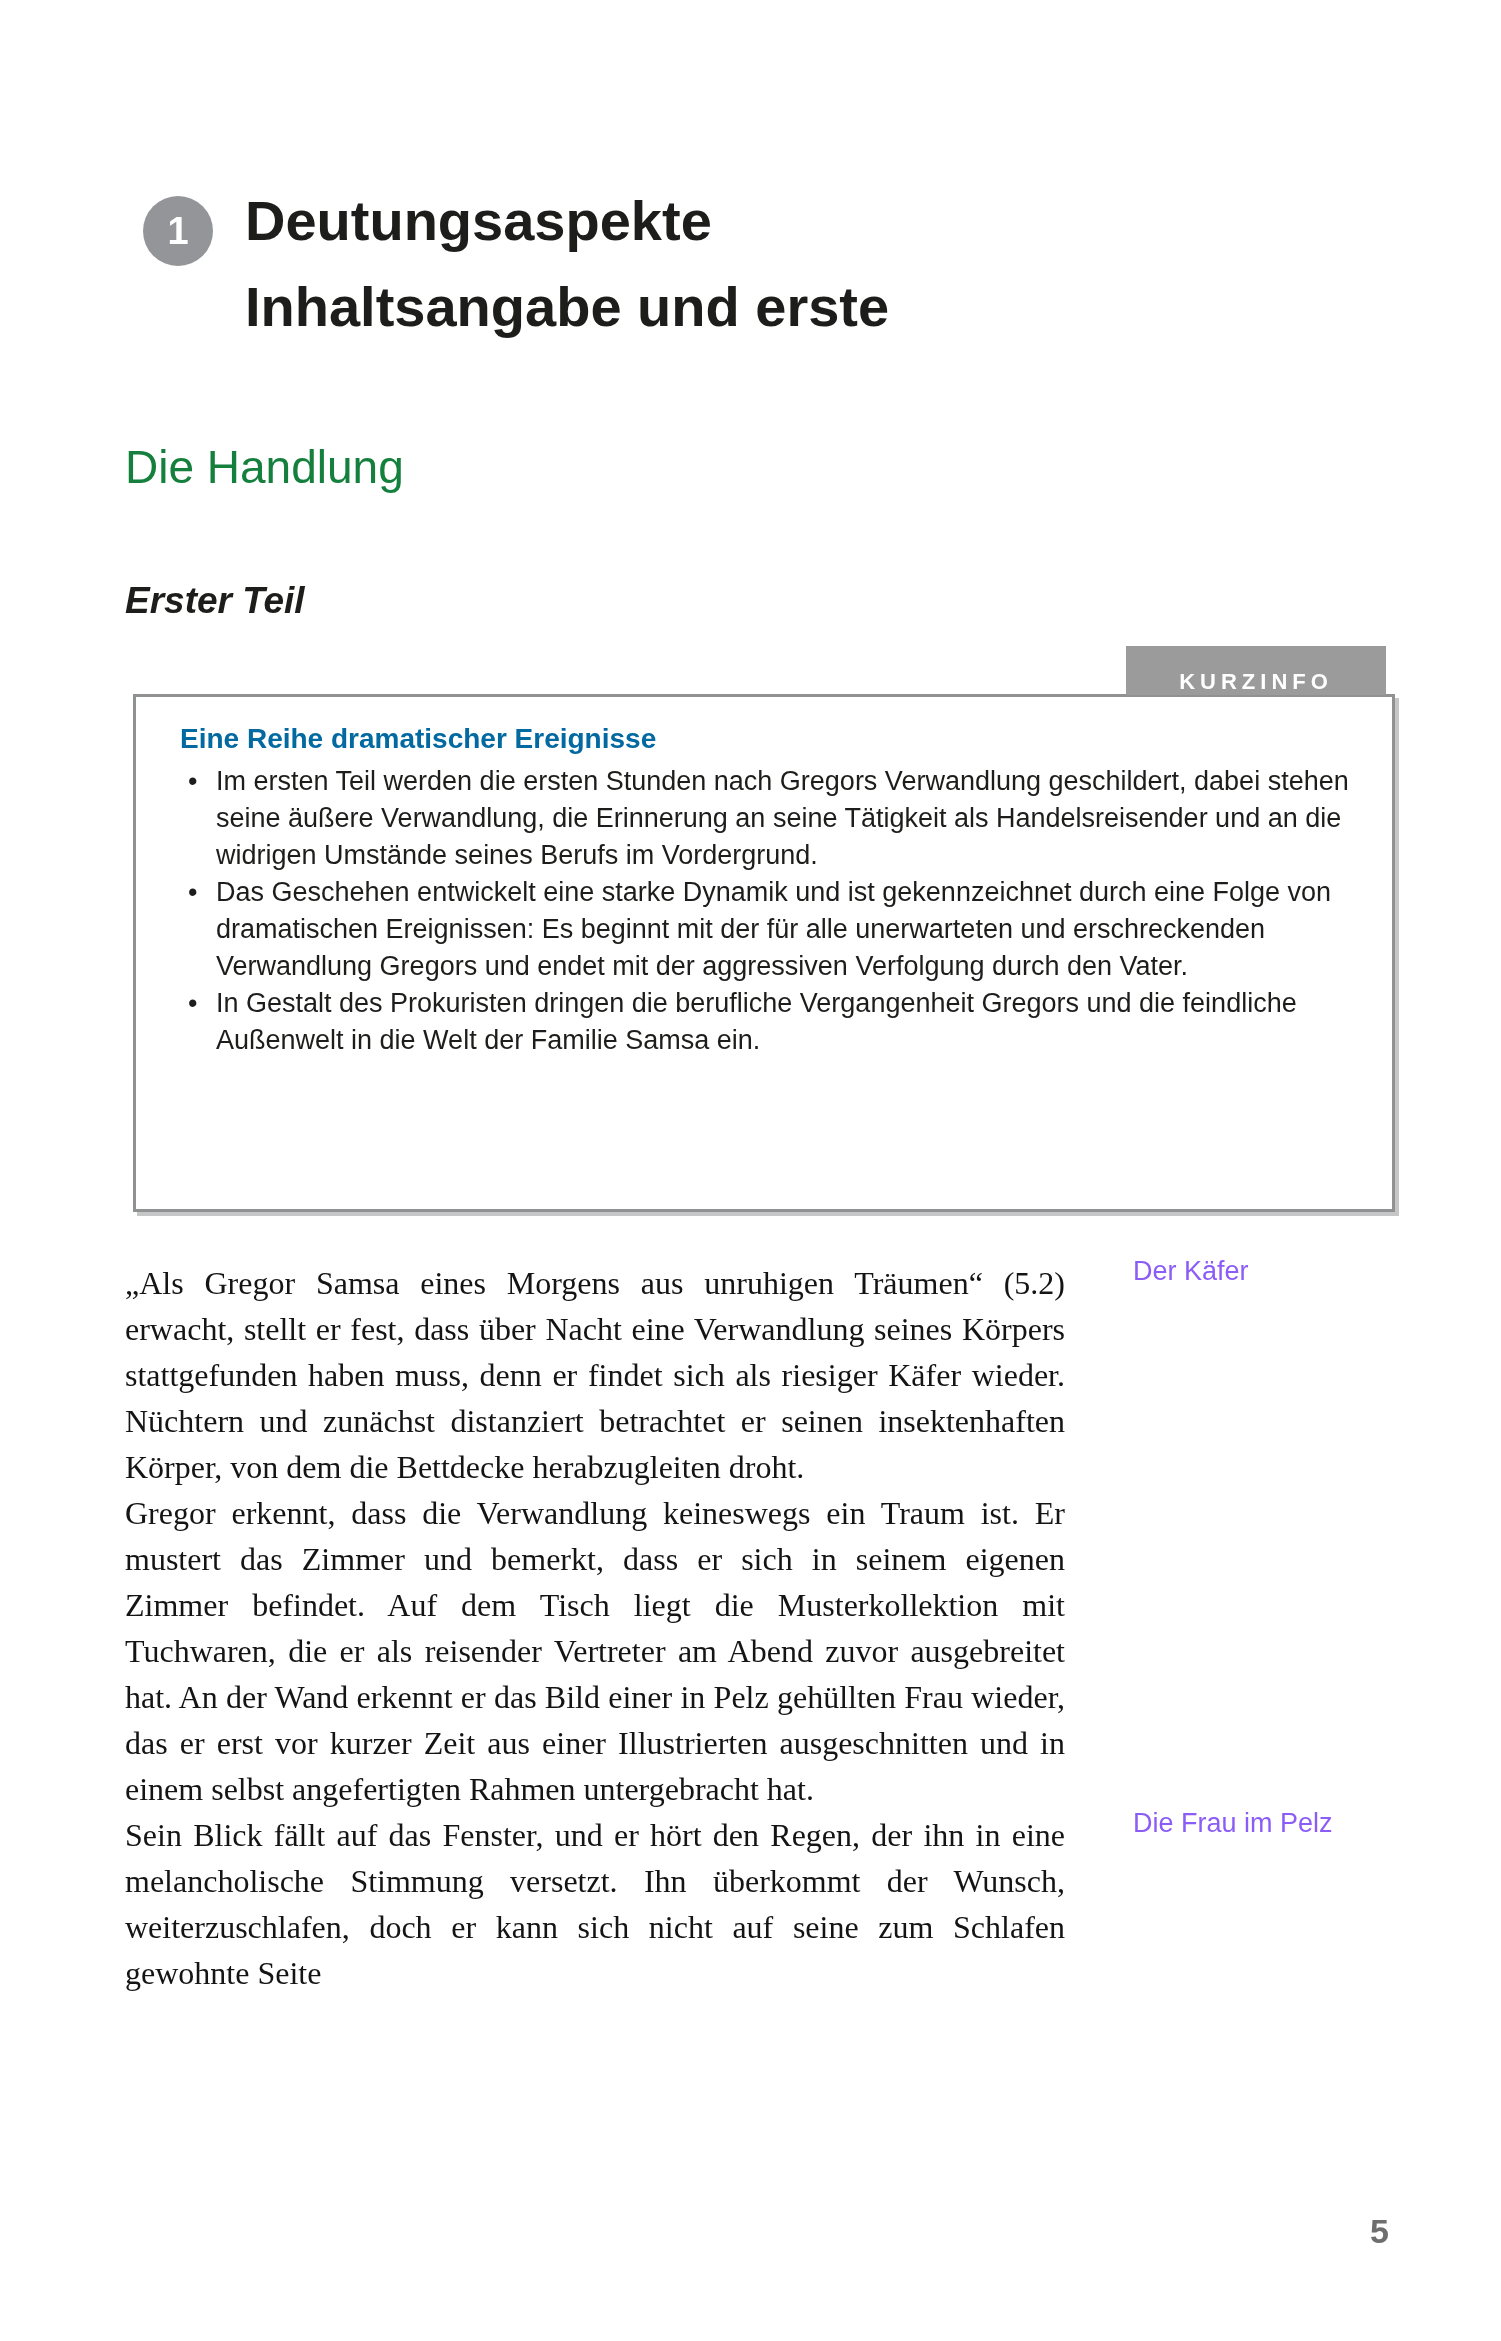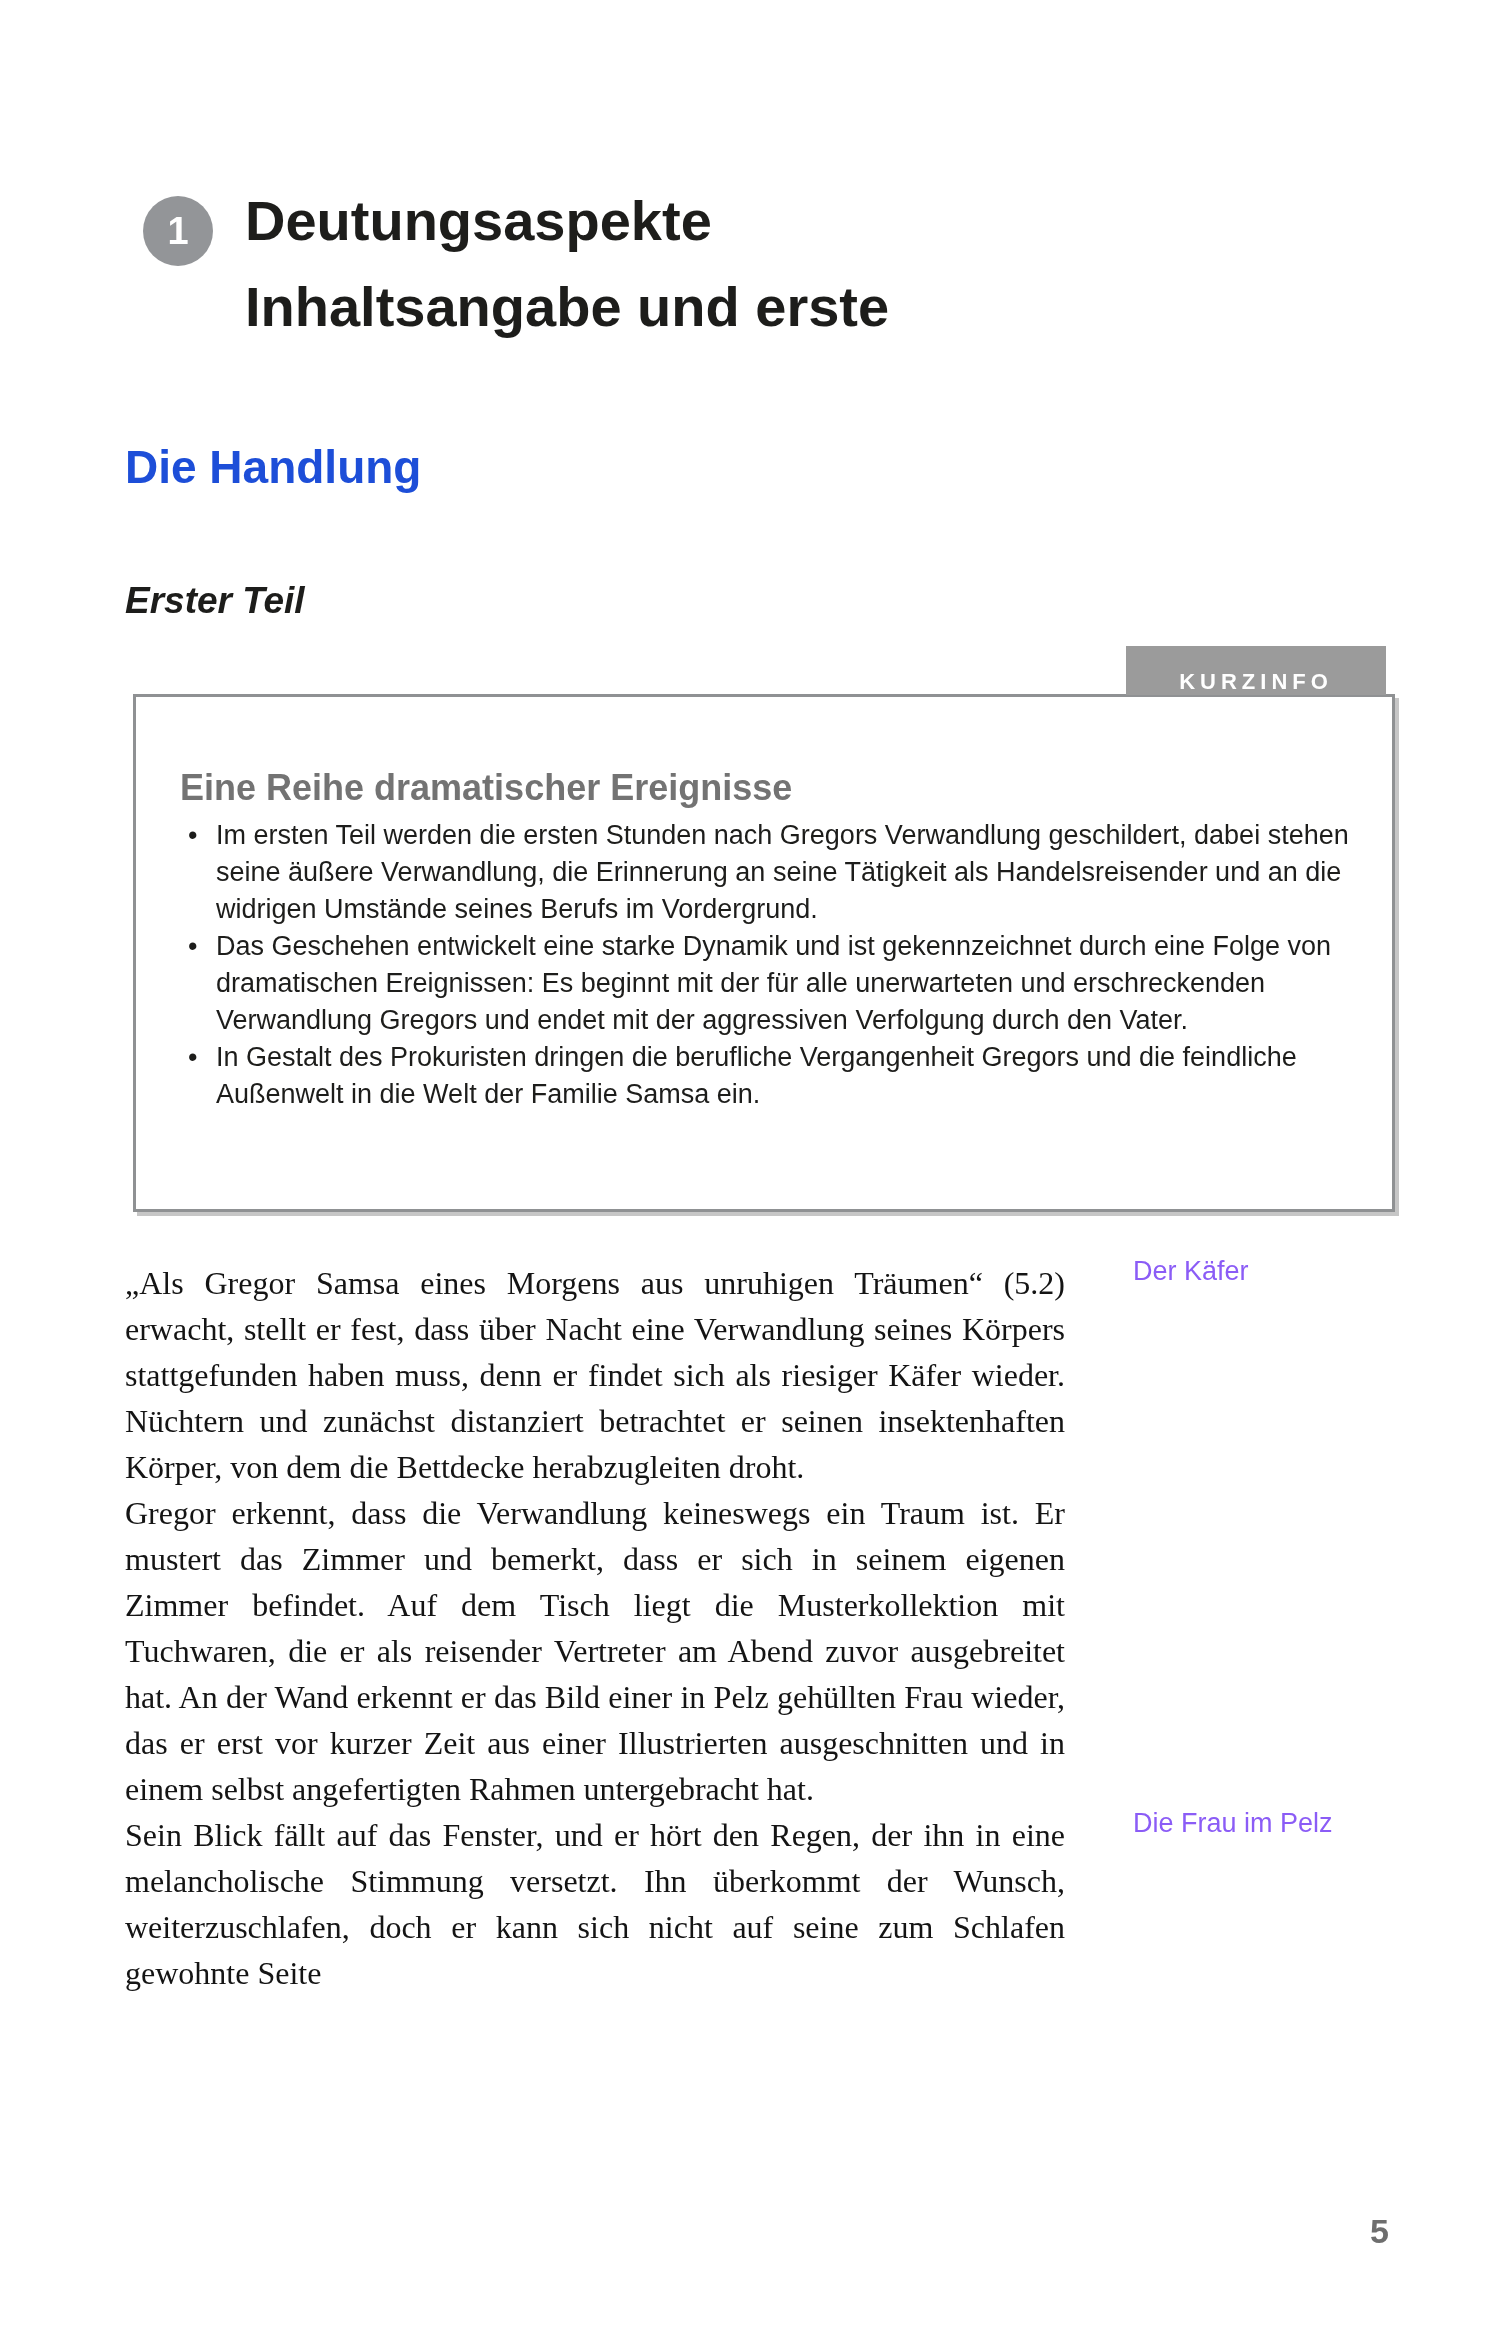--- a/index.html
+++ b/index.html
@@ -44,22 +44,22 @@
     color: #1d1d1b;
     margin-top: -14px;
   }
 
   
   .section-title {
     position: absolute;
     top: 440px;
     left: 125px;
     font-size: 46px;
-    font-weight: 700;
-    color: #1d4ed8;
+    font-weight: 400;
+    color: #15803d;
   }
   .subsection-title {
     position: absolute;
     top: 580px;
     left: 125px;
     font-size: 37px;
     font-weight: 700;
     color: #1d1d1b;
     font-style: italic;
   }
@@ -87,25 +87,24 @@
     left: 133px;
     width: 1262px;
     min-height: 518px;
     background: #ffffff;
     border: 3px solid #8f9193;
     box-shadow: 4px 4px 0 #c6c6c6;
     padding: 26px 38px 30px 44px;
     z-index: 1;
   }
   .kurzinfo-heading {
-    font-size: 36px;
-    font-weight: 700;
-    color: #737373;
+    font-size: 28px;
+    font-weight: 700;
+    color: #0369a1;
     margin-bottom: 8px;
-    margin-top: 44px;
   }
   .kurzinfo-list {
     list-style: none;
   }
   .kurzinfo-list li {
     position: relative;
     padding-left: 36px;
     font-size: 27px;
     line-height: 37px;
     color: #1d1d1b;

